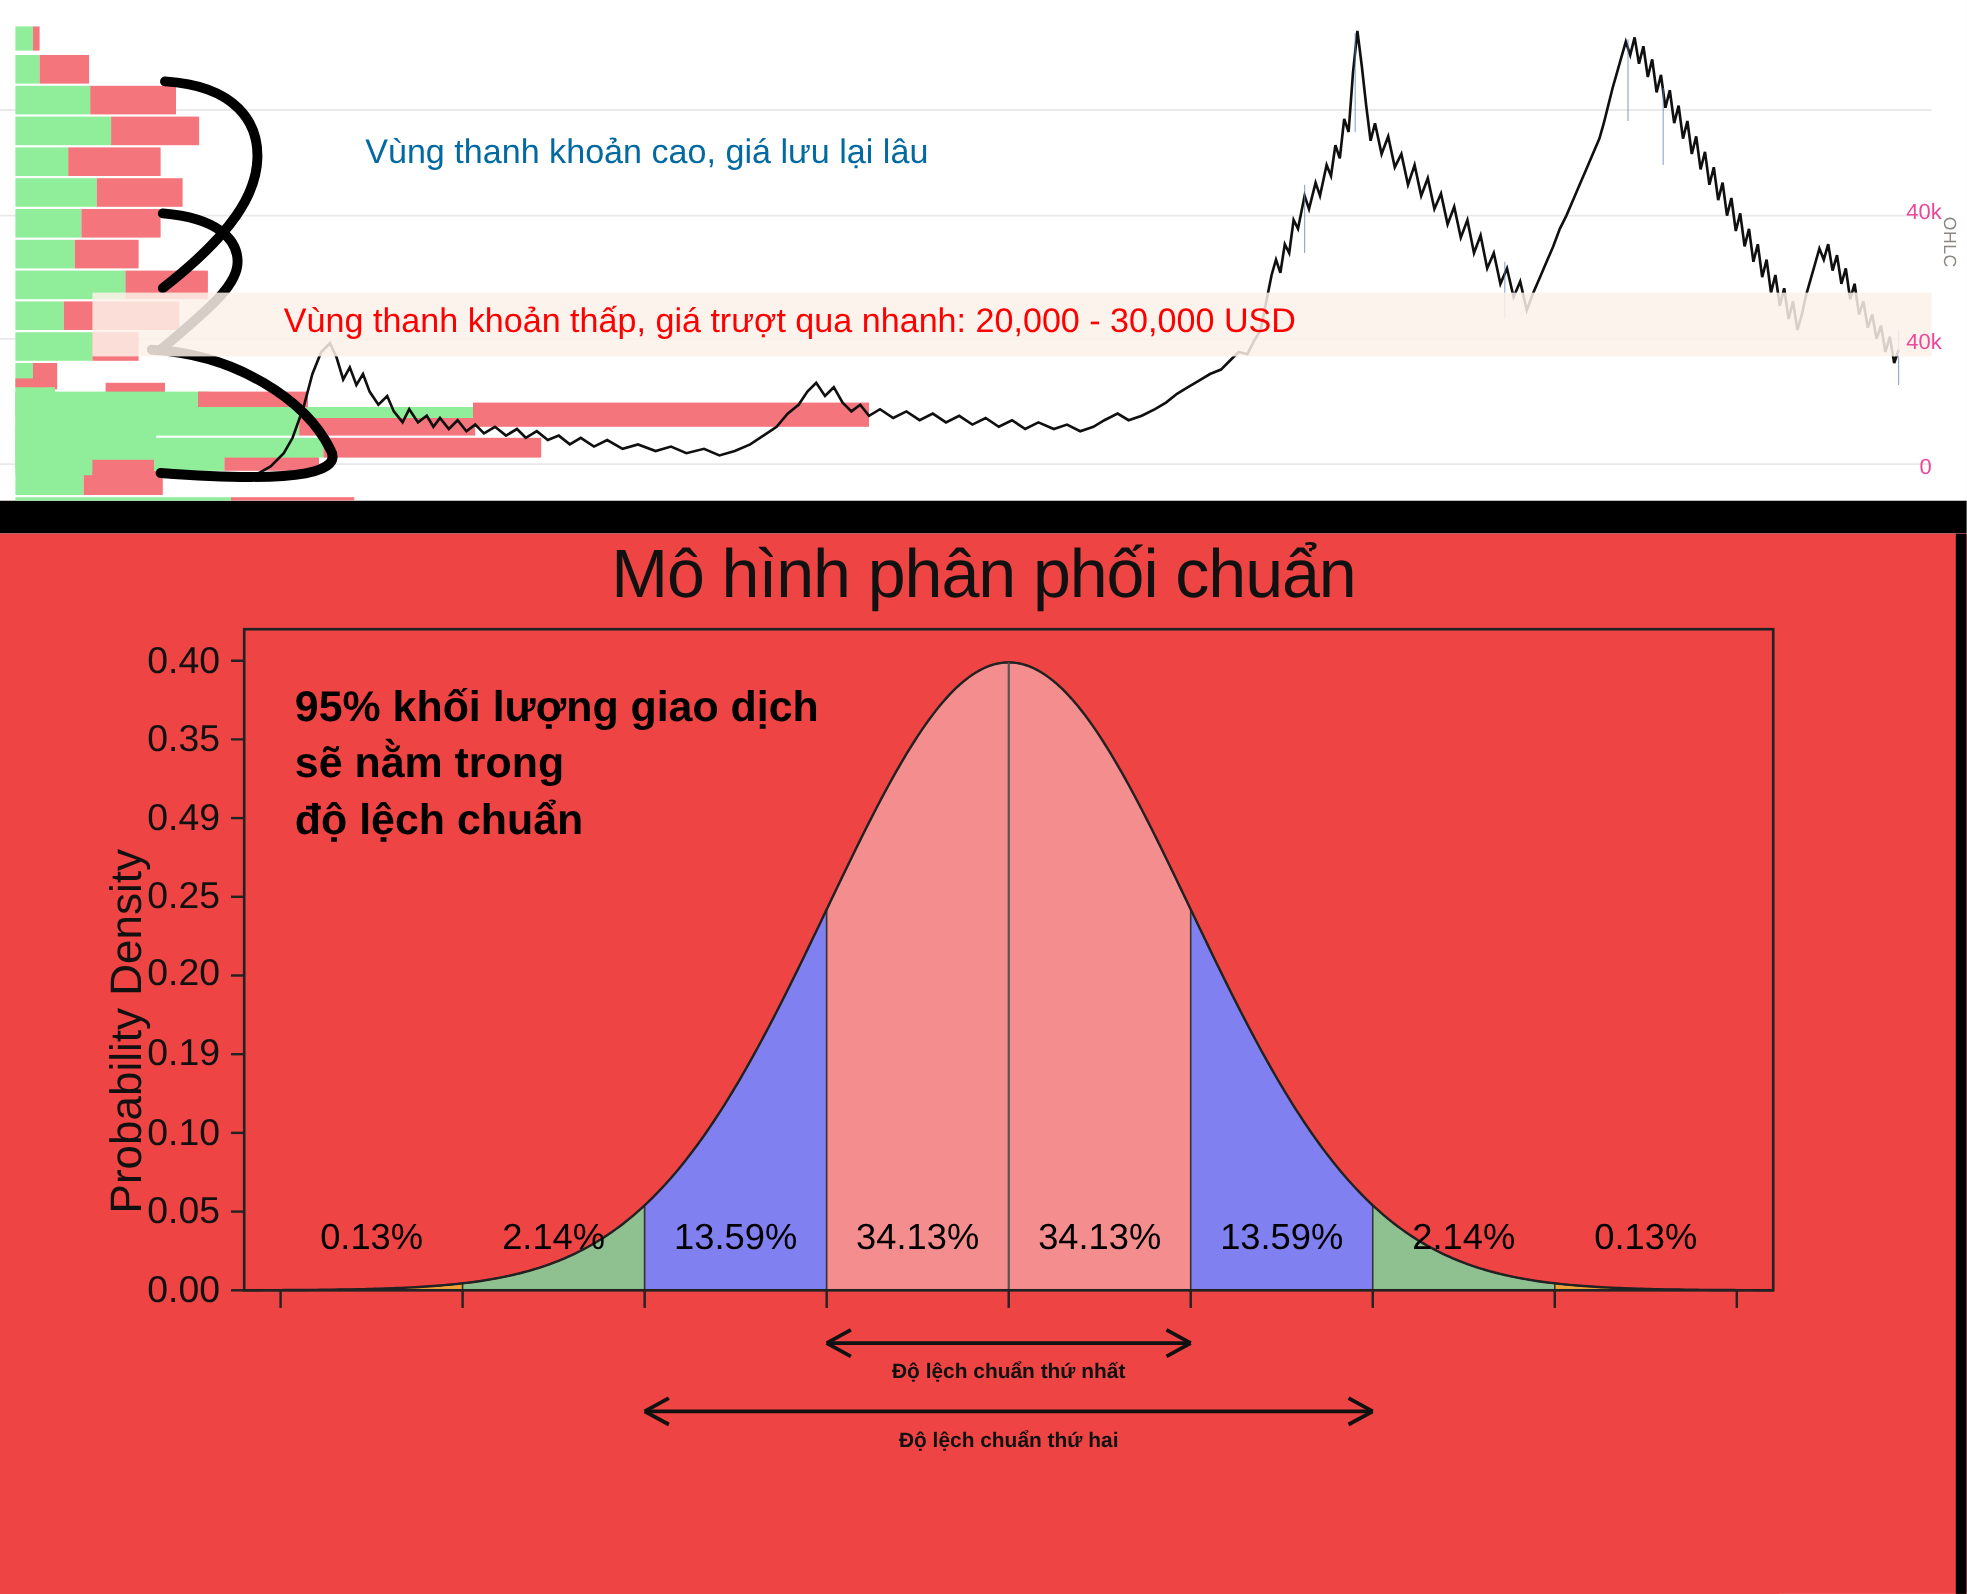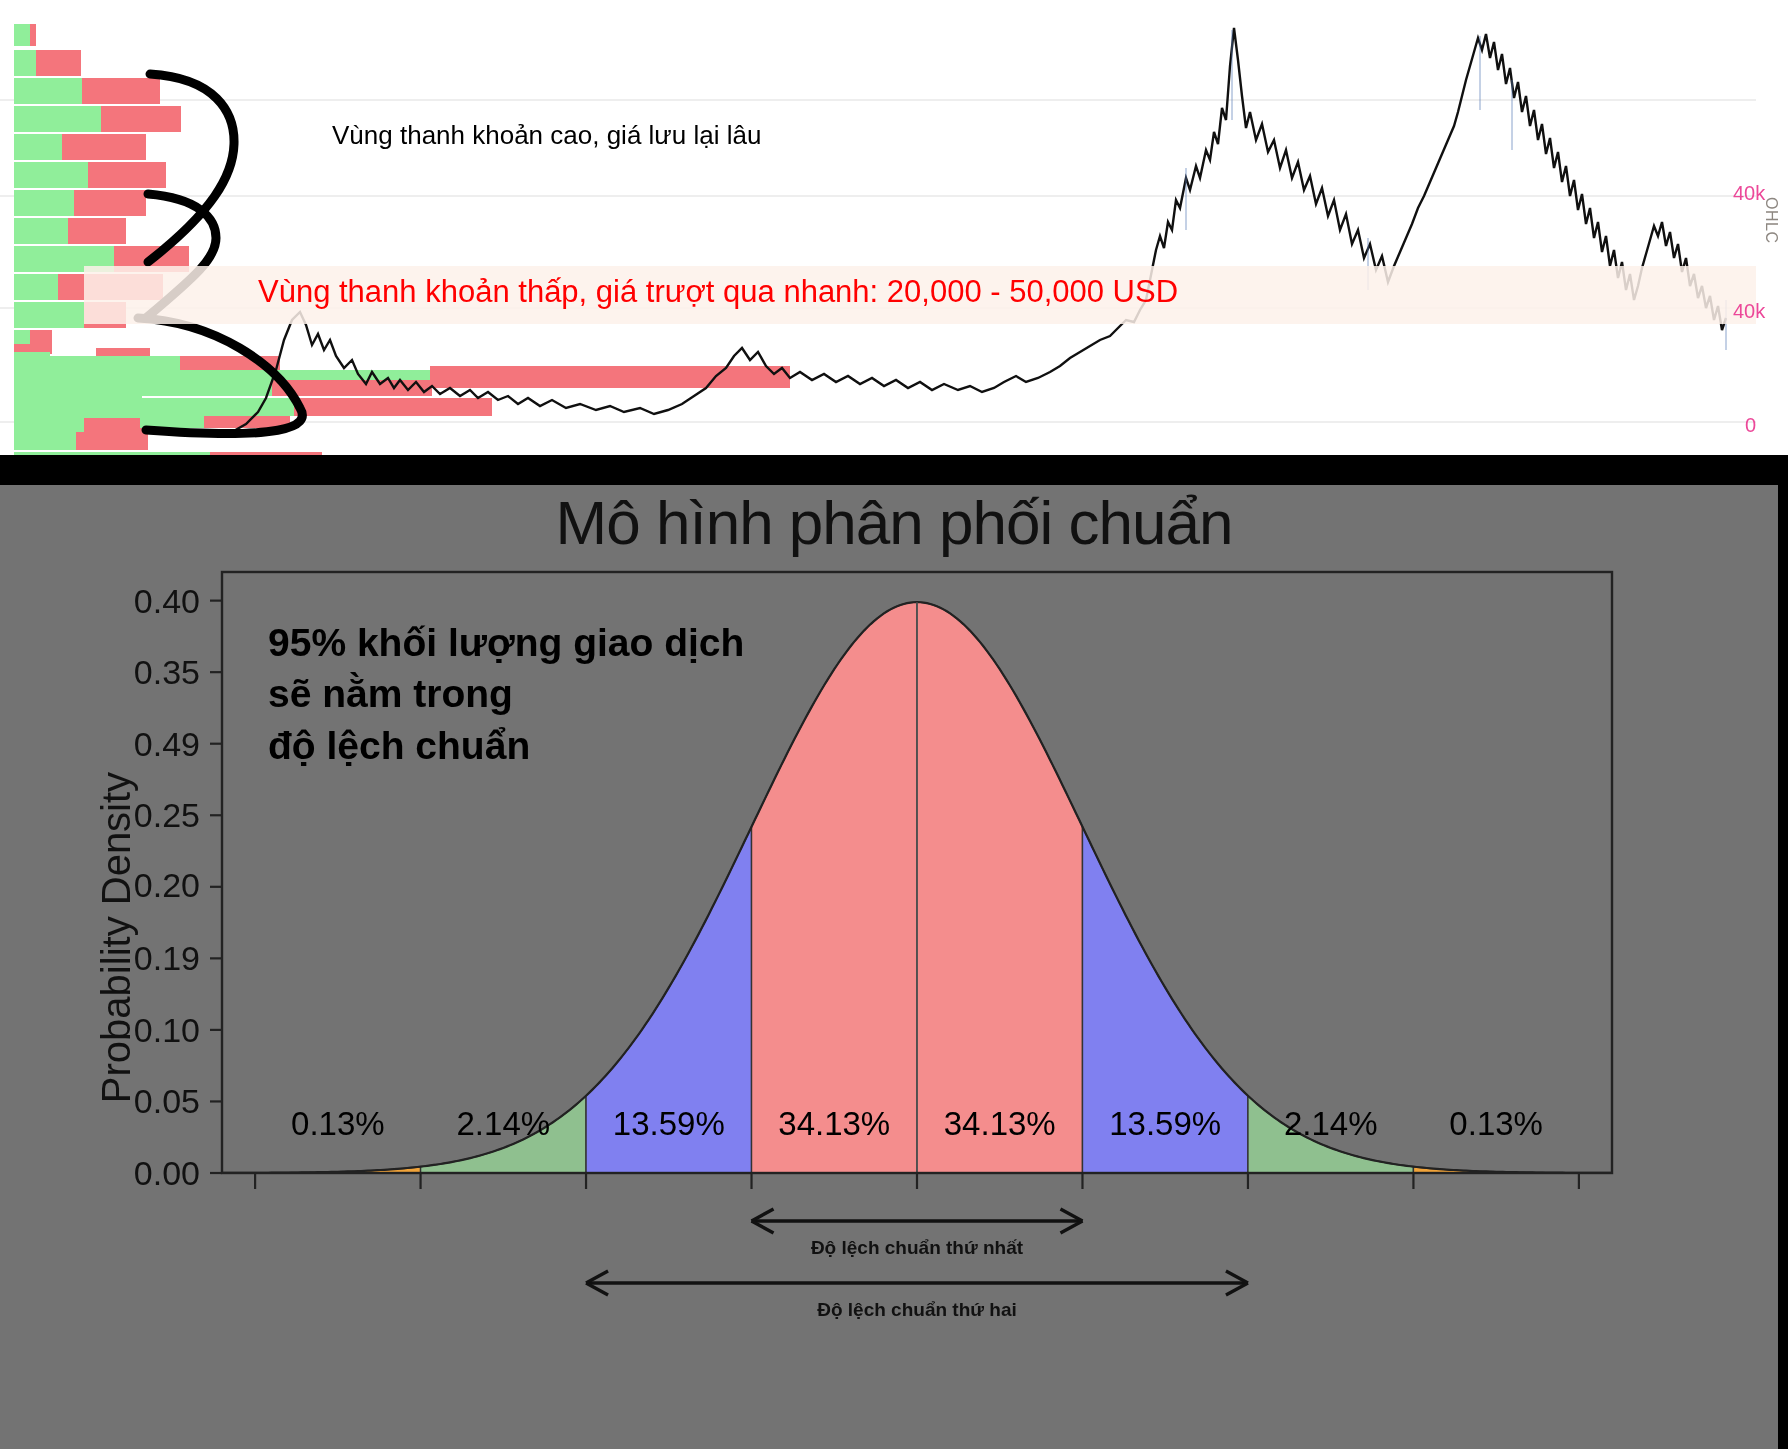--- a/index.html
+++ b/index.html
@@ -8,37 +8,37 @@
   
   #top-panel{position:relative;width:1788px;height:455px;background:#ffffff;overflow:hidden;}
   #top-chart-svg{position:absolute;left:0;top:0;}
 
   .hi-band{position:absolute;background:#fdf1ea;opacity:.85;}
 
   .callout-note{
     position:absolute;white-space:nowrap;
     font-family:"Liberation Sans",sans-serif;
   }
-  #note-high{left:332px;top:120px;font-size:26px;color:#000000;}
+  #note-high{left:332px;top:120px;font-size:31px;color:#0369a1;}
   #note-low{left:258px;top:274px;font-size:31px;color:#ff0000;}
 
   .axis-lab{position:absolute;color:#ec4899;font-size:20px;font-family:"Liberation Sans",sans-serif;}
   #ax-40k{left:1733px;top:182px;}
   #ax-20k{left:1733px;top:300px;}
   #ax-0{left:1745px;top:414px;}
   #ax-title-ohlc{
     position:absolute;left:1762px;top:197px;color:#8d8781;font-size:16px;
     writing-mode:vertical-rl;text-orientation:mixed;letter-spacing:.5px;
   }
 
   
   #separator{width:1788px;height:30px;background:#000000;}
 
   
-  #bottom-panel{position:relative;width:1788px;height:964px;background:#737373;overflow:hidden;}
+  #bottom-panel{position:relative;width:1788px;height:964px;background:#ef4444;overflow:hidden;}
   #dist-title{
     position:absolute;left:0;top:2px;width:1788px;text-align:center;
     font-size:62px;color:#111111;font-family:"Liberation Sans",sans-serif;
     letter-spacing:-1px;
   }
   #dist-svg{position:absolute;left:0;top:0;}
 
   #annot-95{
     position:absolute;left:268px;top:132px;
     font-size:39px;font-weight:bold;line-height:1.32;color:#000000;
@@ -172,21 +172,21 @@
       <path d="M150,74 C215,78 235,112 234,144 C233,176 212,212 148,262"></path>
       <path d="M148,194 C198,198 216,218 216,238 C216,258 196,276 146,318"></path>
       <path d="M138,318 C215,322 278,364 300,408 C312,428 280,440 146,430"></path>
     </g>
   </svg>
 
   <div class="hi-band" style="left:84px;top:266px;width:1672px;height:58px;"></div>
 
   <div class="callout-note" id="note-high">Vùng thanh khoản cao, giá lưu lại lâu</div>
 
-  <div class="callout-note" id="note-low">Vùng thanh khoản thấp, giá trượt qua nhanh: 20,000 - 50,000 USD</div>
+  <div class="callout-note" id="note-low">Vùng thanh khoản thấp, giá trượt qua nhanh: 20,000 - 30,000 USD</div>
 
   <div class="axis-lab" id="ax-40k">40k</div>
   <div class="axis-lab" id="ax-20k">40k</div>
   <div class="axis-lab" id="ax-0">0</div>
   <div id="ax-title-ohlc">OHLC</div>
 </div>
 
 <div id="separator"></div>
 
 <div id="bottom-panel">

